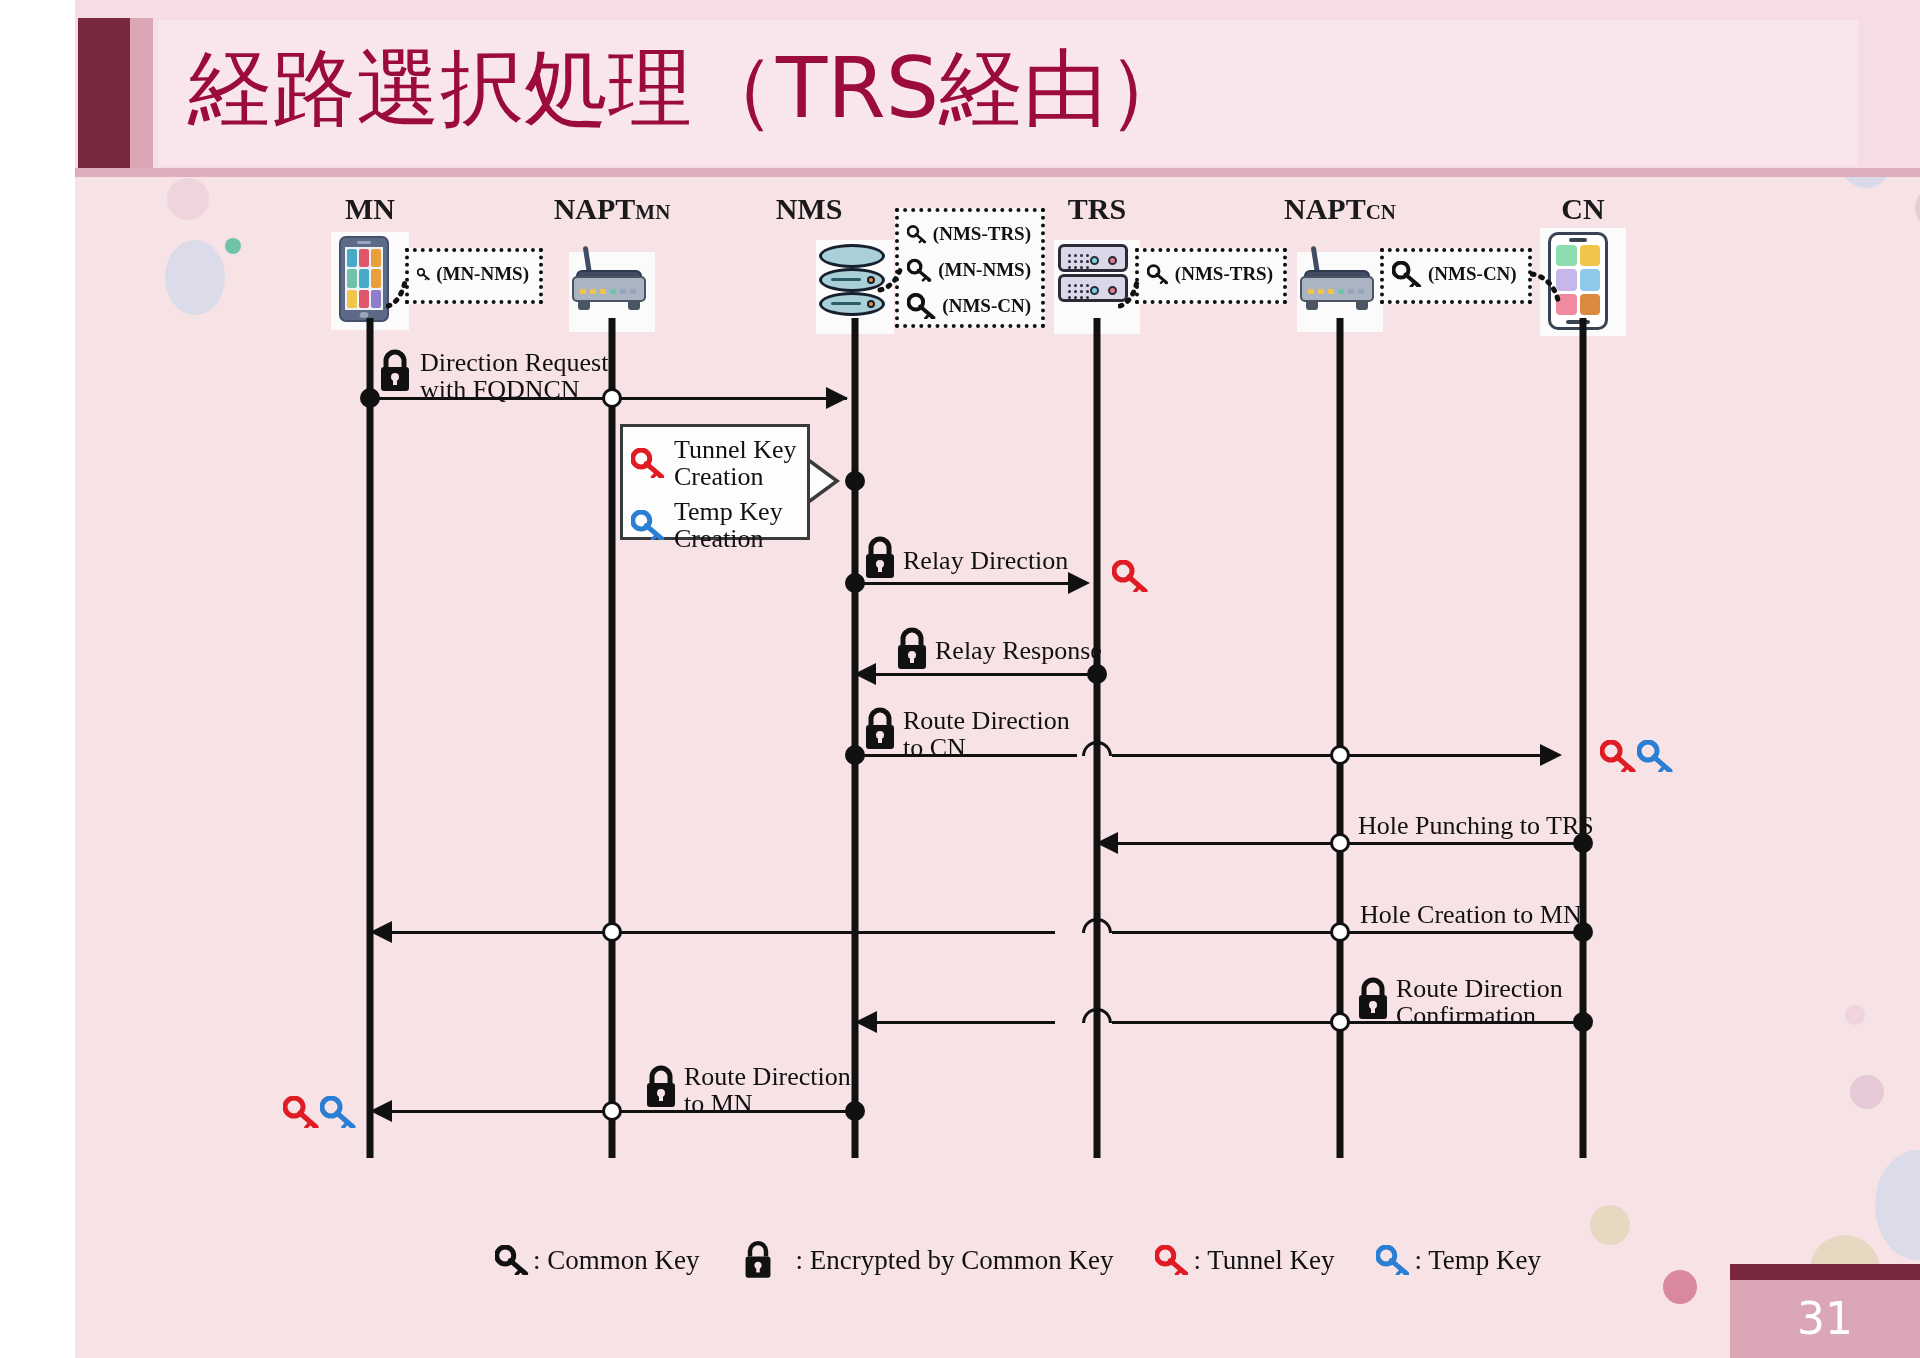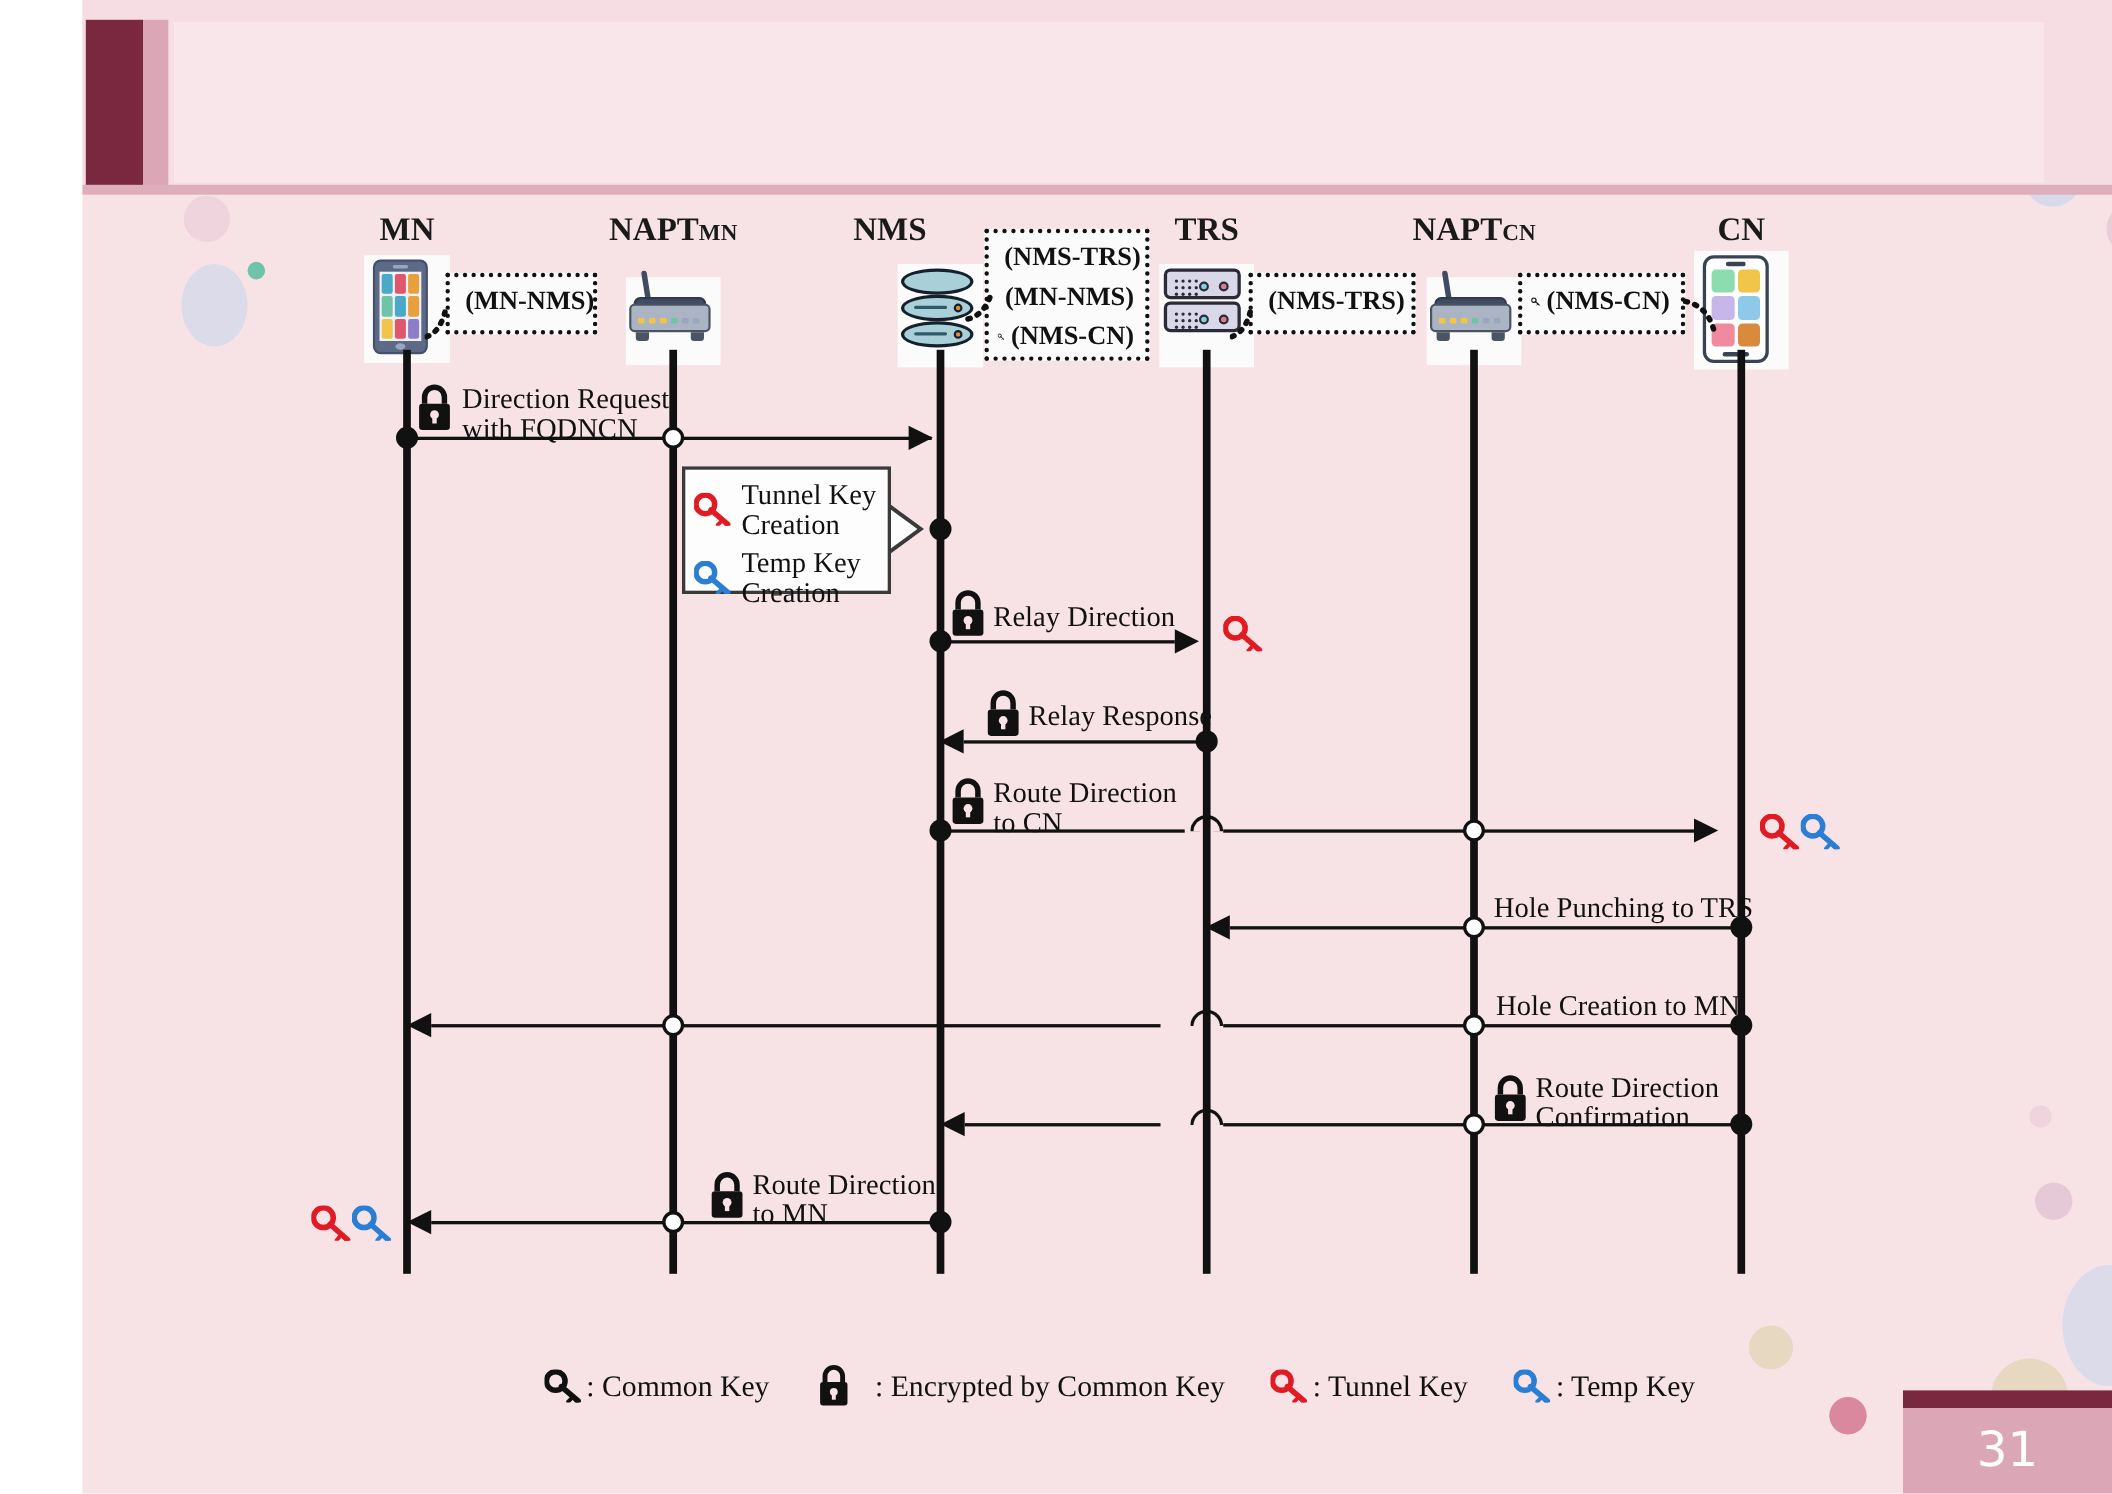--- a/index.html
+++ b/index.html
@@ -68,21 +68,21 @@
   .srv .u .grid i{width:3px;height:3px;border-radius:50%;background:#2b2b38;display:block;}
   .srv .u .led{position:absolute;top:9px;width:9px;height:9px;border-radius:50%;border:2px solid #2b2b38;box-sizing:border-box;}
 
   
   .ico{position:absolute;}
 
   
   .keybox{position:absolute;border:4px dotted #111;background:#fbfbfb;
      padding:4px 10px 4px 8px;box-sizing:border-box;}
   .keybox .row{display:flex;align-items:center;gap:6px;height:36px;}
-  .keybox .row span{font-family:"Liberation Serif", serif;font-weight:bold;font-size:24px;color:#111;white-space:nowrap;}
+  .keybox .row span{font-family:"Liberation Serif", serif;font-weight:bold;font-size:19px;color:#111;white-space:nowrap;}
 
   
   .leader{position:absolute;}
 
   
   .lifeline{position:absolute;width:7px;background:#111;transform:translateX(-50%);}
 
   
   .msgline{position:absolute;height:3px;background:#111;}
   .arrowR{position:absolute;width:0;height:0;border-top:11px solid transparent;border-bottom:11px solid transparent;border-left:22px solid #111;}
@@ -137,20 +137,21 @@
     <div class="blob" style="left:1588px;top:1270px;width:34px;height:34px;background:#d9889e;"></div>
     <div class="blob" style="left:1515px;top:1205px;width:40px;height:40px;background:#e3d7bd;opacity:.9;"></div>
     <div class="blob" style="left:1770px;top:1005px;width:20px;height:20px;background:#efd3dd;"></div>
   </div>
 
   <div class="title-band"></div>
   <div class="title-inner"></div>
   <div class="title-accentbar"></div>
   <div class="title-accentbar2"></div>
   <div class="title-band-line"></div>
+  <div class="title-text">経路選択処理（TRS経由）</div>
 
   <div id="diagram">
 
     <div class="col-head" style="left:370px;top:192px;">
       <span>MN</span><span class="sub"></span>
     </div>
     <div class="col-head" style="left:612px;top:192px;">
       <span>NAPT</span><span class="sub">MN</span>
     </div>
     <div class="col-head" style="left:809px;top:192px;">

